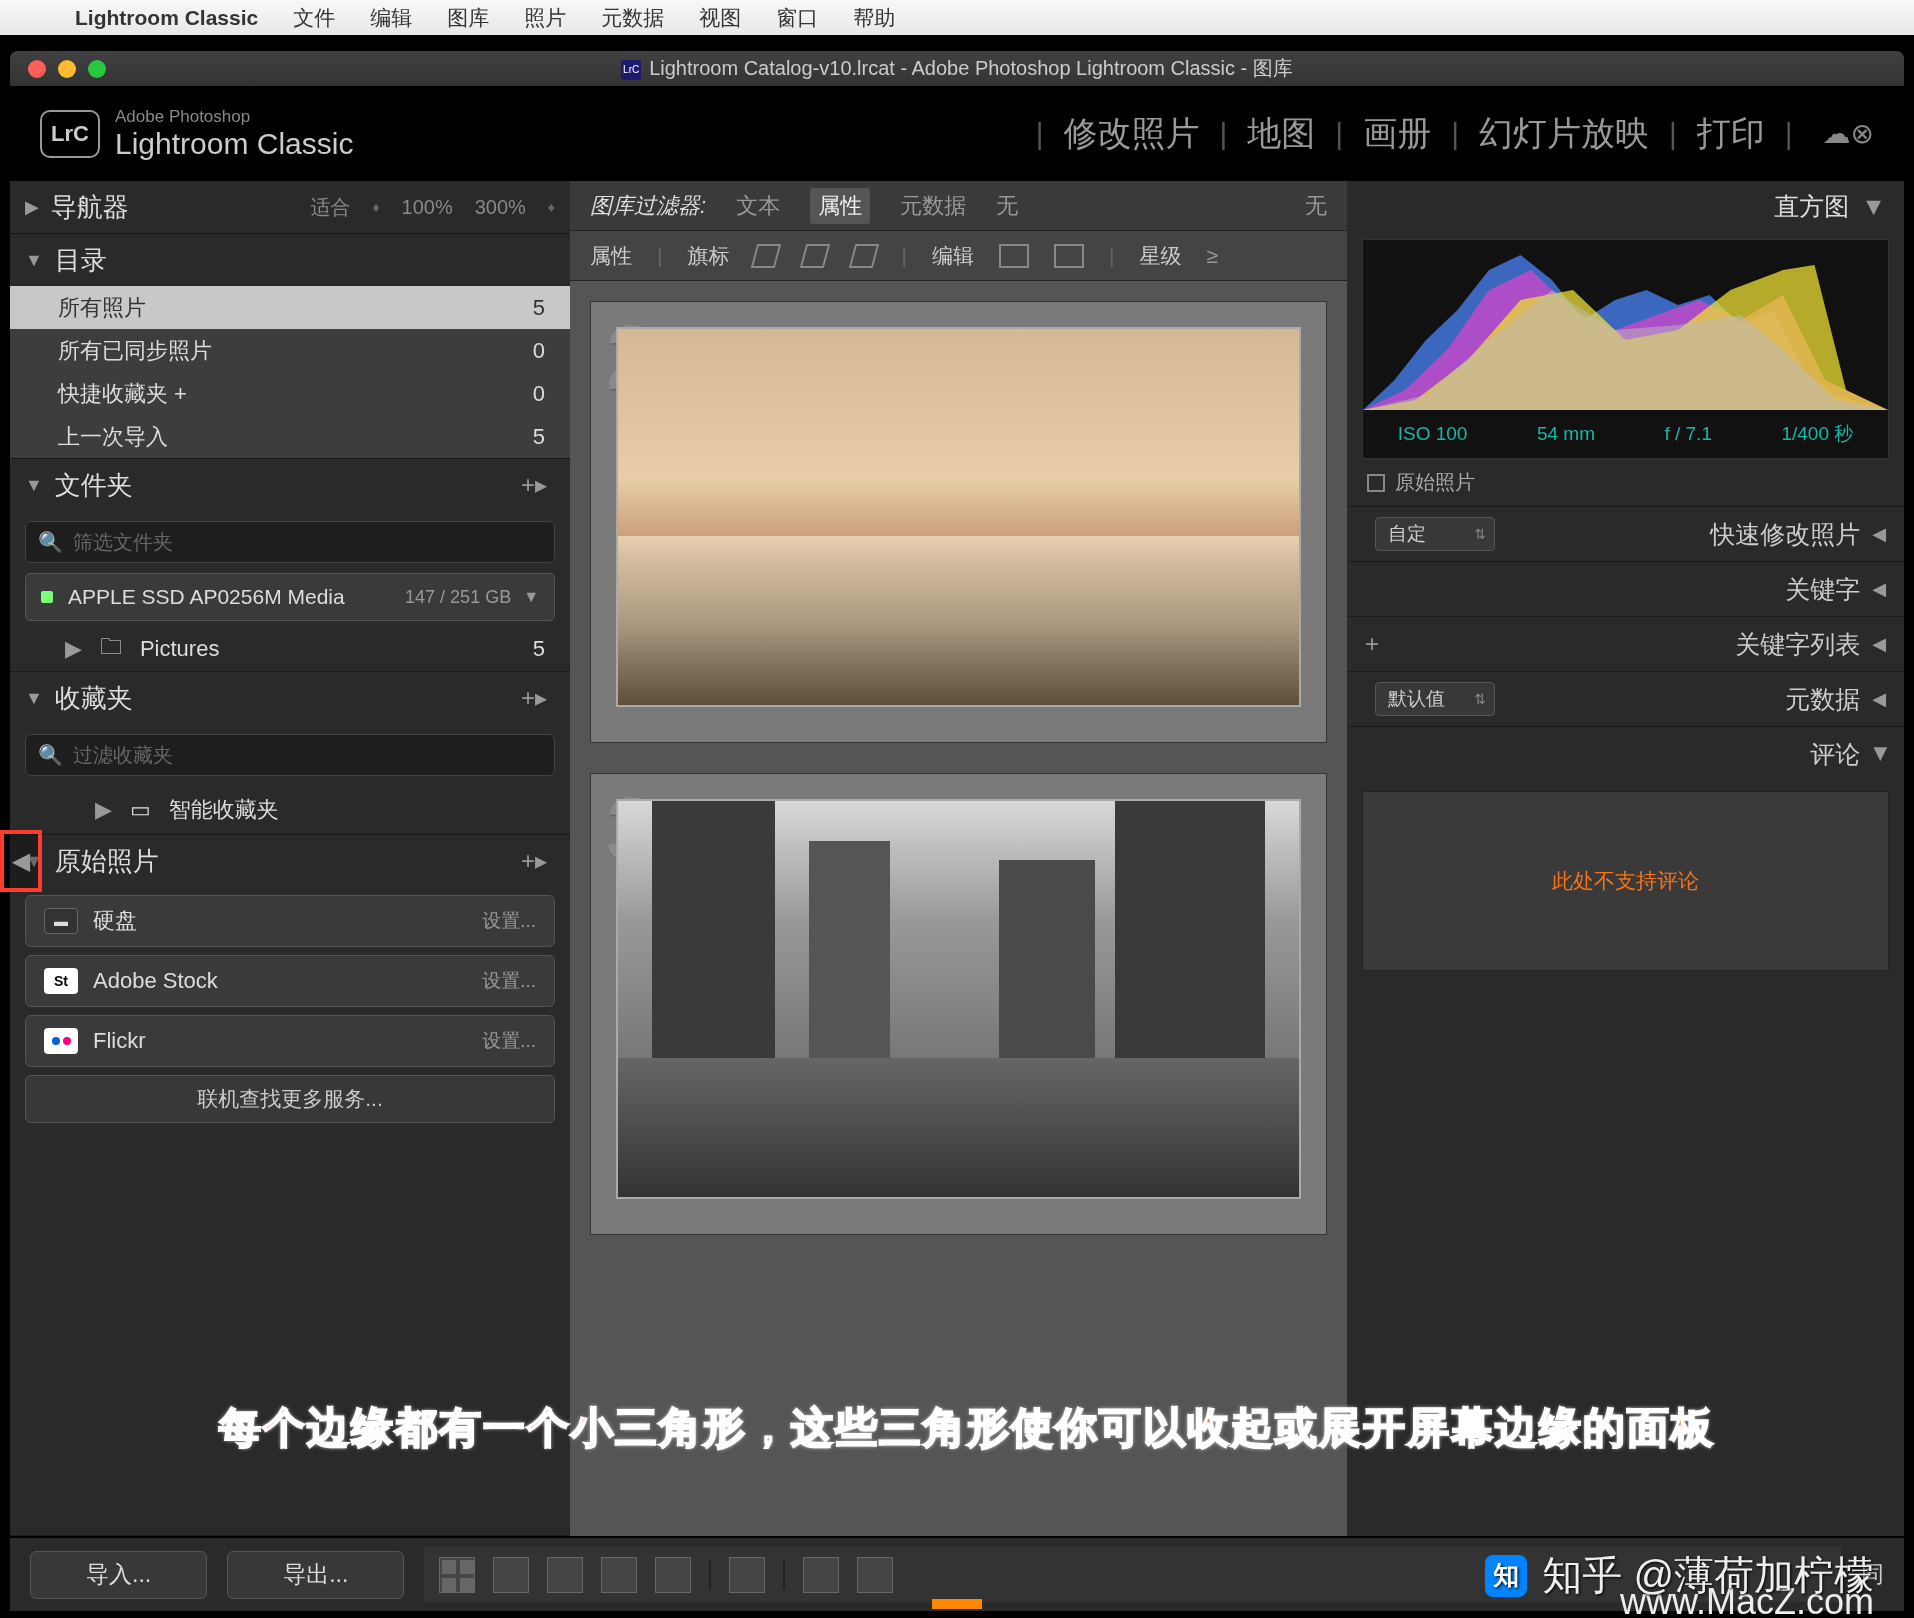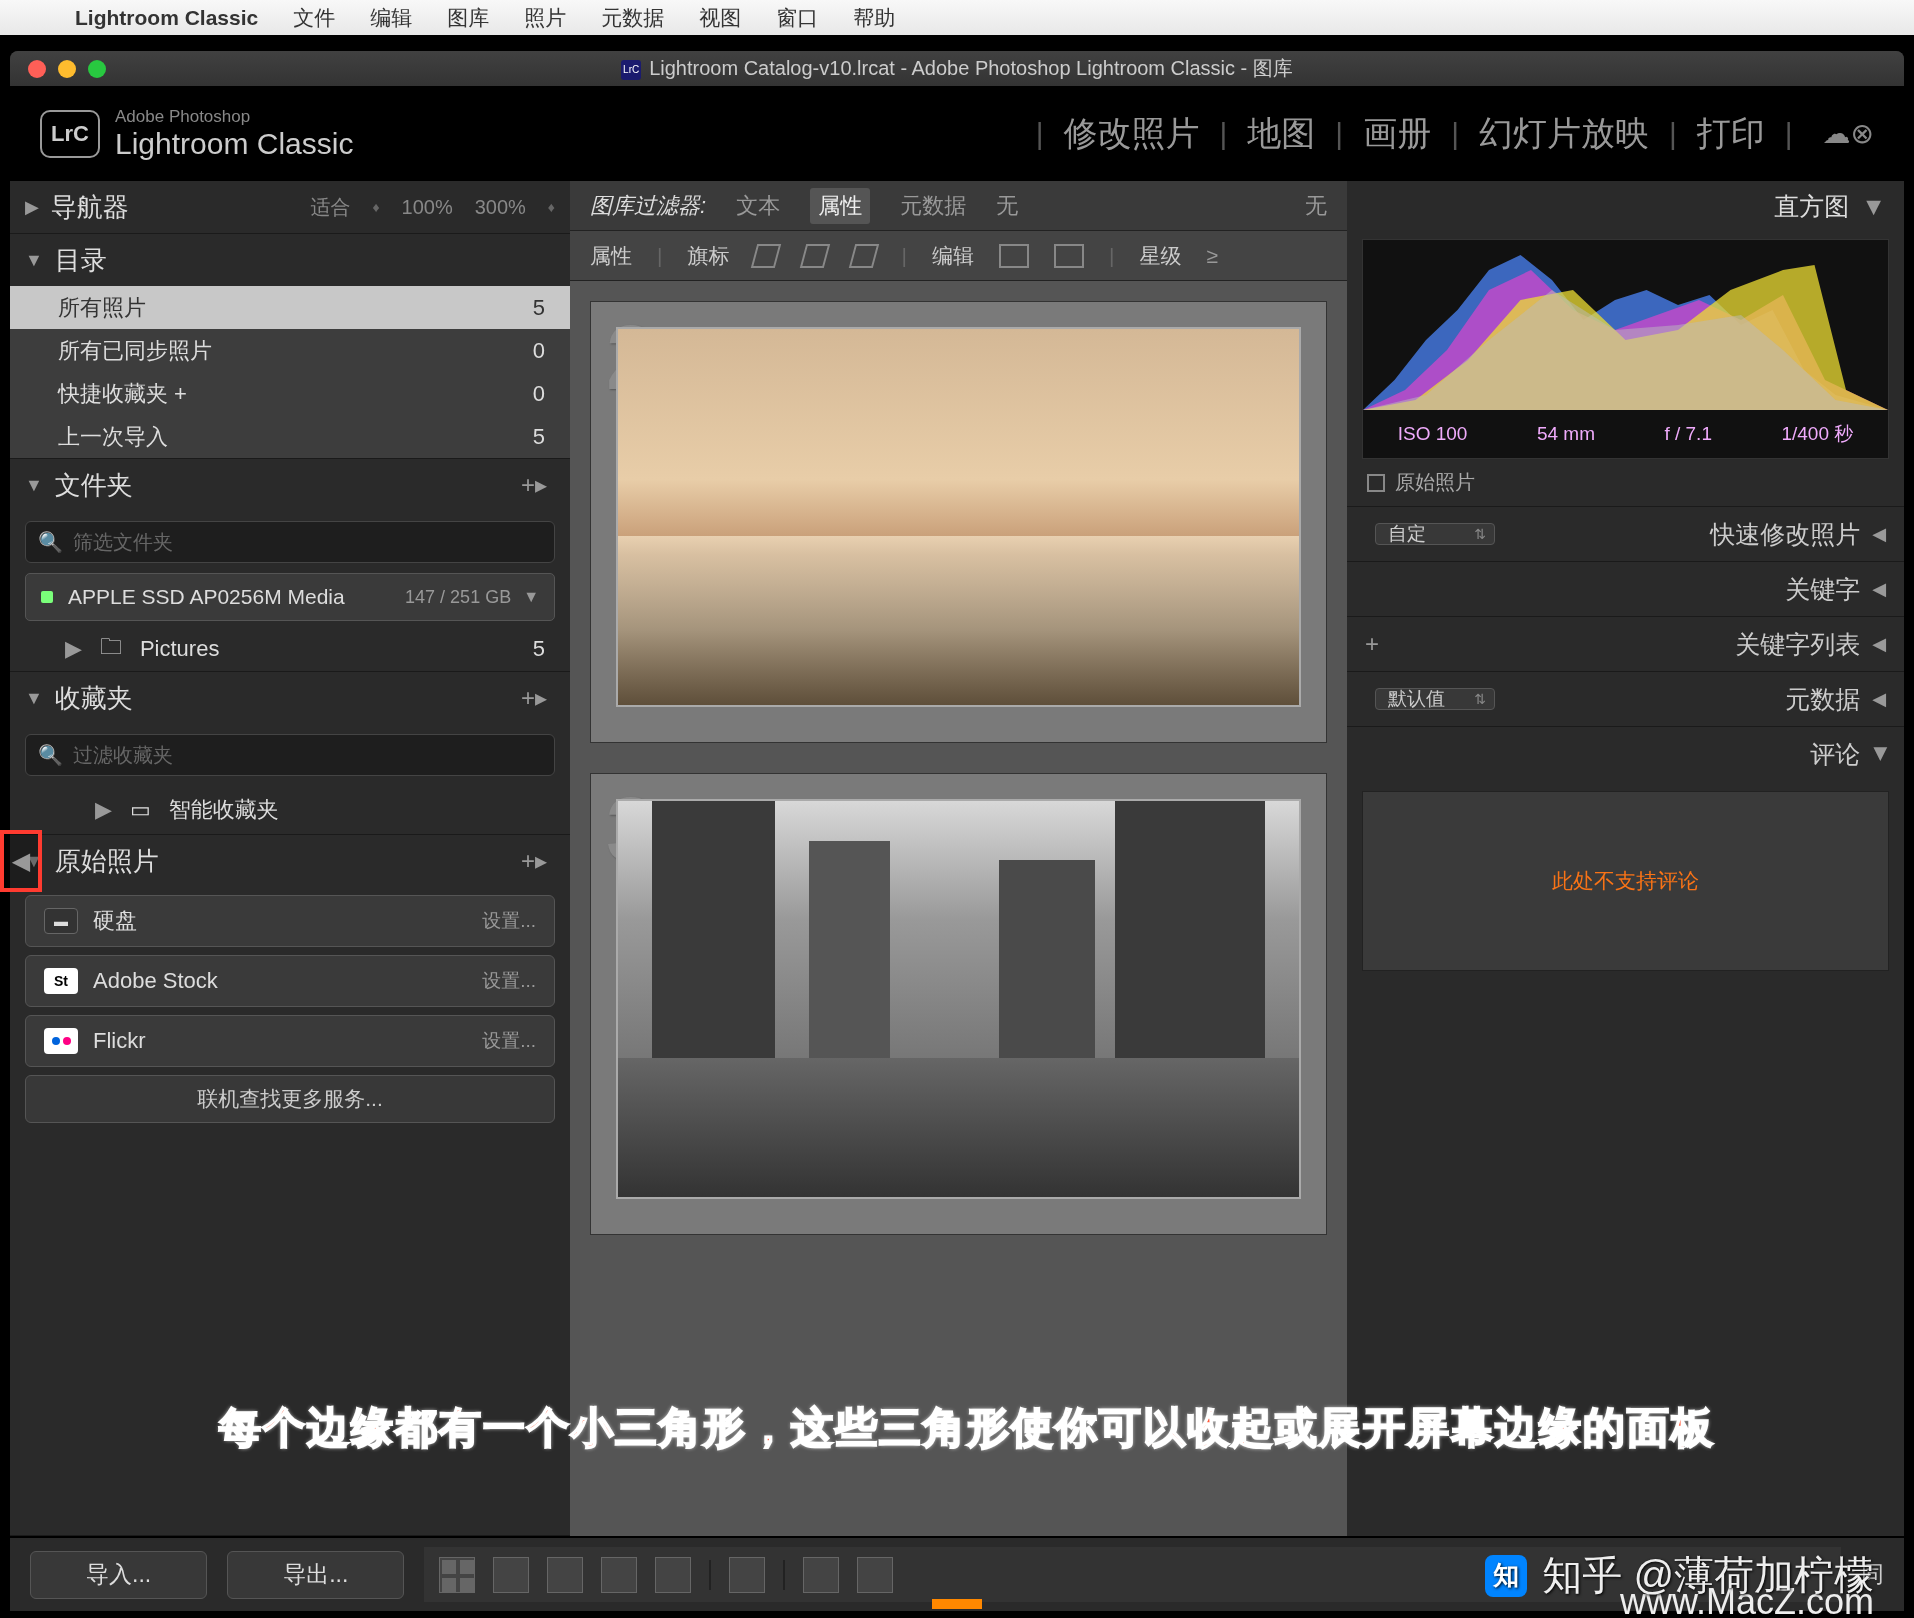--- a/index.html
+++ b/index.html
@@ -92,26 +92,26 @@
 .thumb-img { width: 100%; border: 2px solid #aaa; display: block; }
 .thumb1 { height: 380px; background: linear-gradient(to bottom, #d4b896 0%, #e8cda8 40%, #c0926b 60%, #f0e0c8 80%, #8a7458 100%); position: relative; overflow: hidden; }
 .thumb1::after { content:""; position:absolute; bottom:0; left:0; right:0; height:45%; background: linear-gradient(to bottom, rgba(240,220,190,0.8), rgba(90,75,55,0.9)); }
 .thumb2 { height: 400px; background: linear-gradient(to bottom, #d8d8d8 0%, #999 30%, #555 100%); position: relative; overflow: hidden; }
 .thumb2 .bldg { position:absolute; background: #3a3a3a; }
 
 
 .right-header { height: 50px; display: flex; align-items: center; justify-content: flex-end; padding: 11px 18px; color: #ddd; font-size: 25px; gap: 12px; }
 .histogram { margin: 8px 15px; height: 220px; background: #111; border: 1px solid #333; position: relative; overflow: hidden; }
 .hist-svg { width: 100%; height: 170px; }
-.hist-info { height: 40px; display: flex; justify-content: space-around; align-items: center; color: #f0abfc; font-size: 19px; }
+.hist-info { height: 40px; display: flex; justify-content: space-around; align-items: center; color: #14b8a6; font-size: 19px; }
 .orig-check { margin: 2px 20px 10px 20px; color: #aaa; font-size: 20px; display: flex; align-items: center; gap: 10px; }
 
 .right-section { height: 55px; border-top: 1px solid #1a1a1a; display: flex; align-items: center; padding: 0 18px; color: #ccc; font-size: 25px; }
 .right-section .plus-left { color: #999; font-size: 24px; }
-.right-section .dd { margin-left: 10px; height: 22px; background: #383838; border: 1px solid #555; border-radius: 4px; padding: 0 30px 0 12px; color: #ccc; font-size: 19px; display: flex; align-items: center; min-width: 120px; position: relative; }
+.right-section .dd { margin-left: 10px; height: 34px; background: #383838; border: 1px solid #555; border-radius: 4px; padding: 0 30px 0 12px; color: #ccc; font-size: 19px; display: flex; align-items: center; min-width: 120px; position: relative; }
 .right-section .dd::after { content: "⇅"; position: absolute; right: 8px; color: #888; font-size: 14px; }
 .right-section .title { margin-left: auto; }
 .right-section .tri-l { margin-left: 12px; color: #999; font-size: 18px; }
 
 .comment-box { margin: 10px 15px; height: 180px; background: #3a3a3a; border: 1px solid #222; display: flex; align-items: center; justify-content: center; color: #f97316; font-size: 21px; }
 
 
 .bottom-bar { position: absolute; bottom: 0; left: 0; right: 0; height: 75px; background: #2a2a2a; display: flex; align-items: center; padding: 0 20px; gap: 20px; border-top: 2px solid #000; }
 .bottom-bar .btn { height: 48px; padding: 0 55px; background: #383838; border: 1px solid #555; border-radius: 6px; color: #ddd; font-size: 23px; display: flex; align-items: center; }
 .toolbar-mid { flex: 1; height: 55px; background: #333; display: flex; align-items: center; padding: 0 15px; gap: 18px; }

